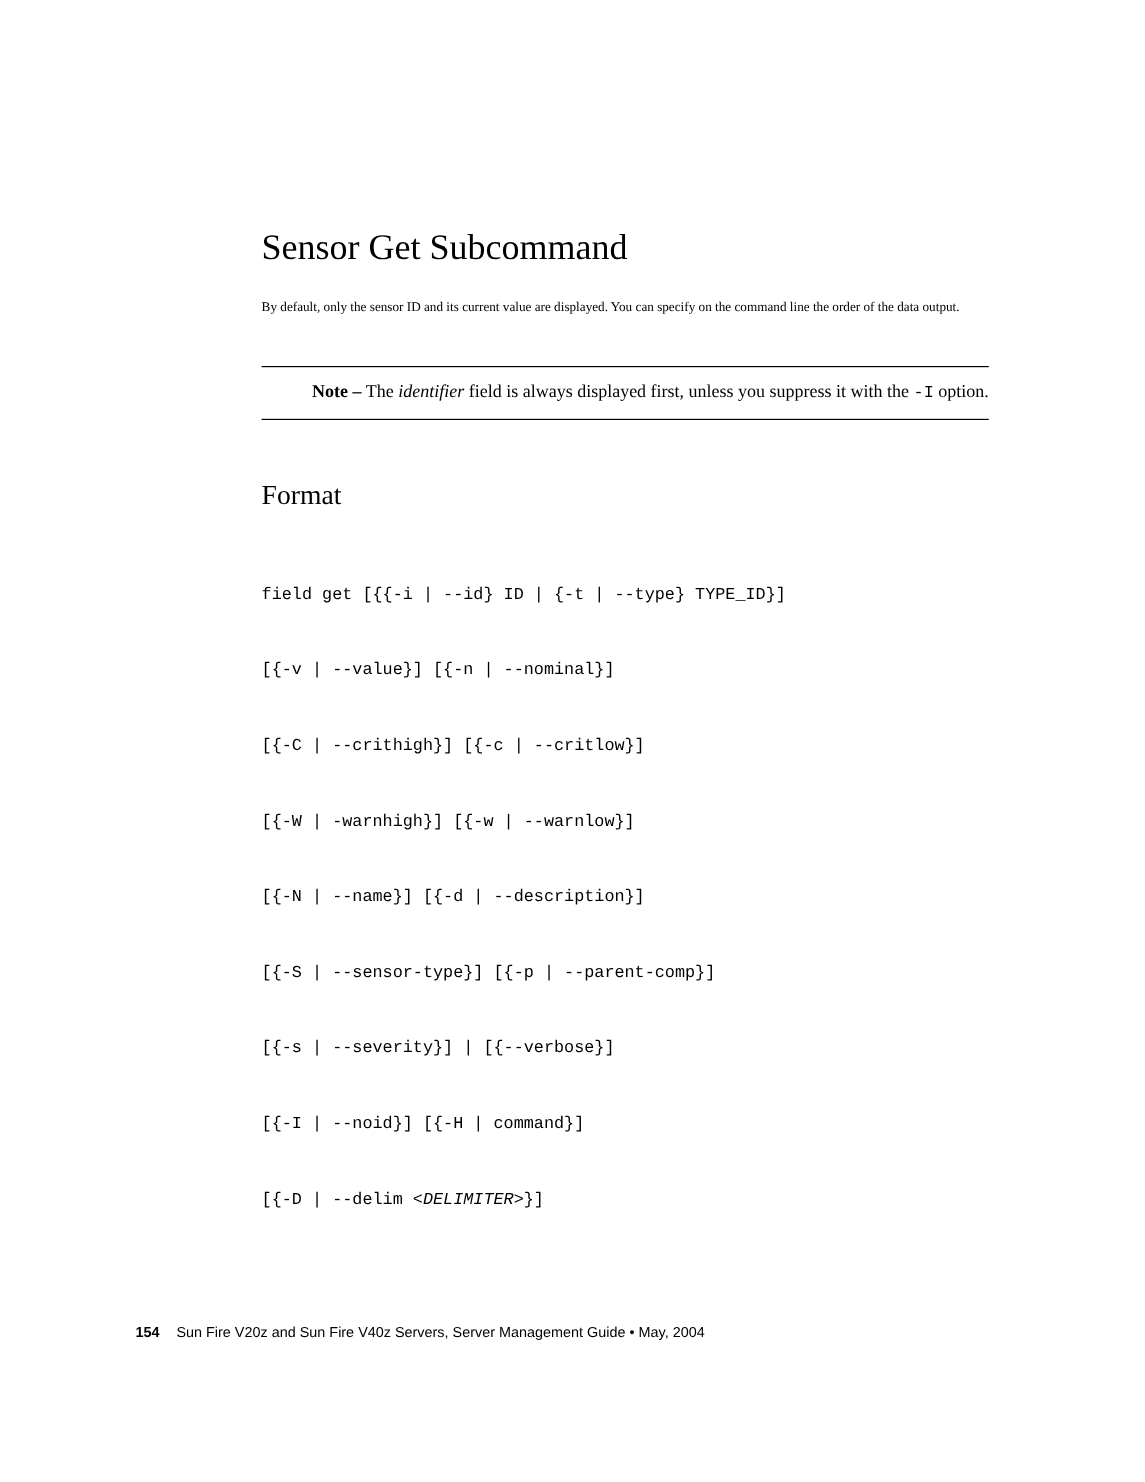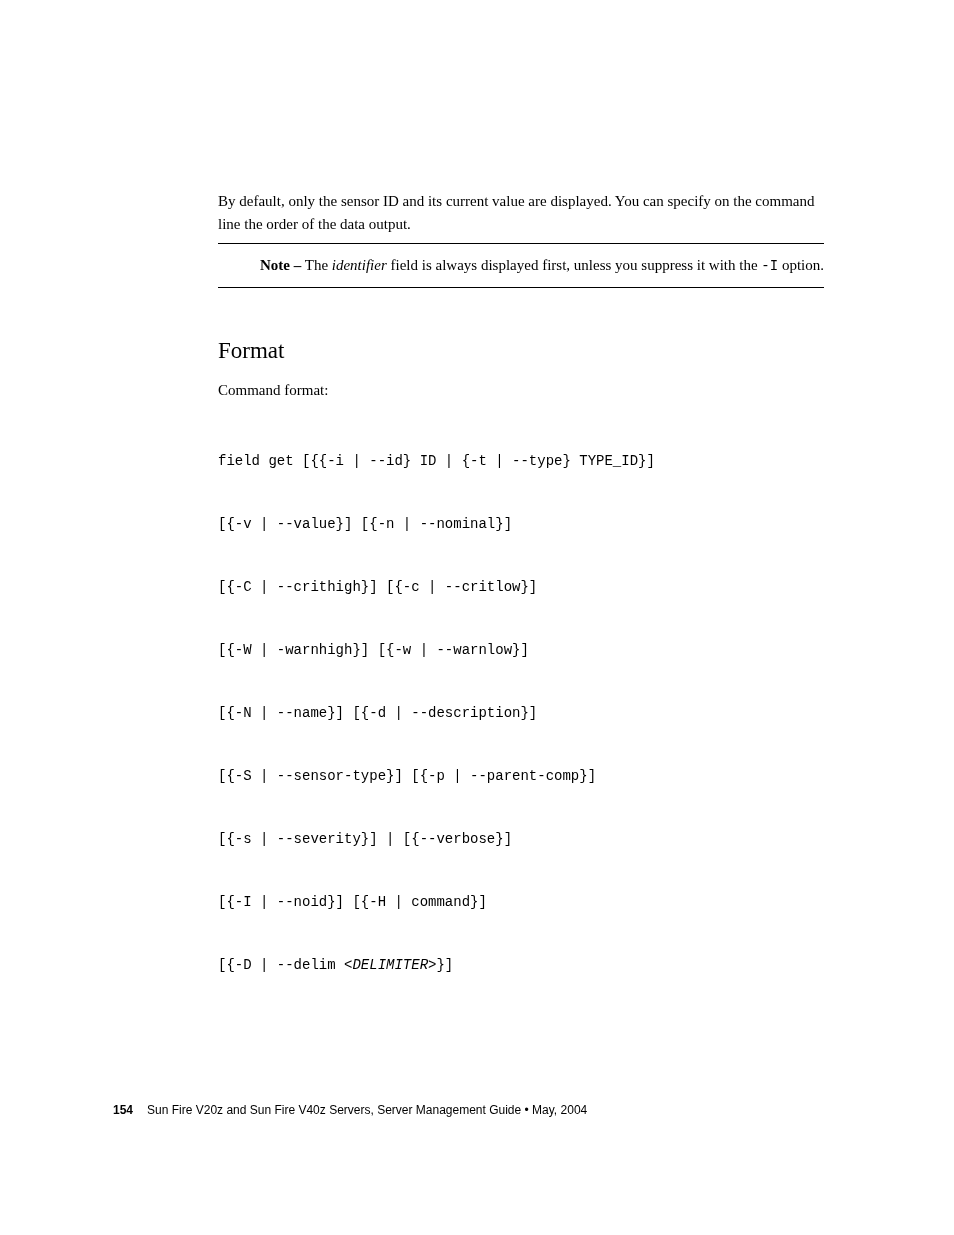--- a/index.html
+++ b/index.html
@@ -23,23 +23,23 @@
       font-weight: normal;
       margin-bottom: 24px;
       font-family: Georgia, 'Times New Roman', serif;
     }
     .description {
       font-size: 15px;
       line-height: 1.5;
       margin-bottom: 18px;
     }
     .body-text {
-      font-size: 15px;
+      font-size: 11px;
       line-height: 1.5;
-      margin-bottom: 8px;
+      margin-bottom: 40px;
     }
     .note-box {
       border-top: 1.5px solid #000000;
       border-bottom: 1.5px solid #000000;
       padding: 10px 0;
       margin-bottom: 50px;
       margin-top: 8px;
       text-align: right;
     }
     .note-content {
@@ -87,33 +87,33 @@
     }
     .page-number {
       font-weight: bold;
       margin-right: 14px;
     }
   </style>
 </head>
 <body>
 
 <div class="page-content">
+  <h1 class="main-heading">Sensor Get Subcommand</h1>
 
 
   <p class="body-text">By default, only the sensor ID and its current value are displayed. You can specify on the command line the order of the data output.</p>
 
   <div class="note-box">
     <p class="note-content">
       <span class="note-label">Note –</span><span> The </span><span class="italic">identifier</span><span> field is always displayed first, unless you suppress it with the </span><span class="mono">-I</span><span> option.</span>
     </p>
   </div>
 
   <h2 class="section-heading">Format</h2>
 
-  <p class="command-label">Command format:</p>
 
   <div class="code-block">
     <span class="code-line">field get [{{-i | --id} ID | {-t | --type} TYPE_ID}]</span>
     <span class="code-line">[{-v | --value}] [{-n | --nominal}]</span>
     <span class="code-line">[{-C | --crithigh}] [{-c | --critlow}]</span>
     <span class="code-line">[{-W | -warnhigh}] [{-w | --warnlow}]</span>
     <span class="code-line">[{-N | --name}] [{-d | --description}]</span>
     <span class="code-line">[{-S | --sensor-type}] [{-p | --parent-comp}]</span>
     <span class="code-line">[{-s | --severity}] | [{--verbose}]</span>
     <span class="code-line">[{-I | --noid}] [{-H | command}]</span>

